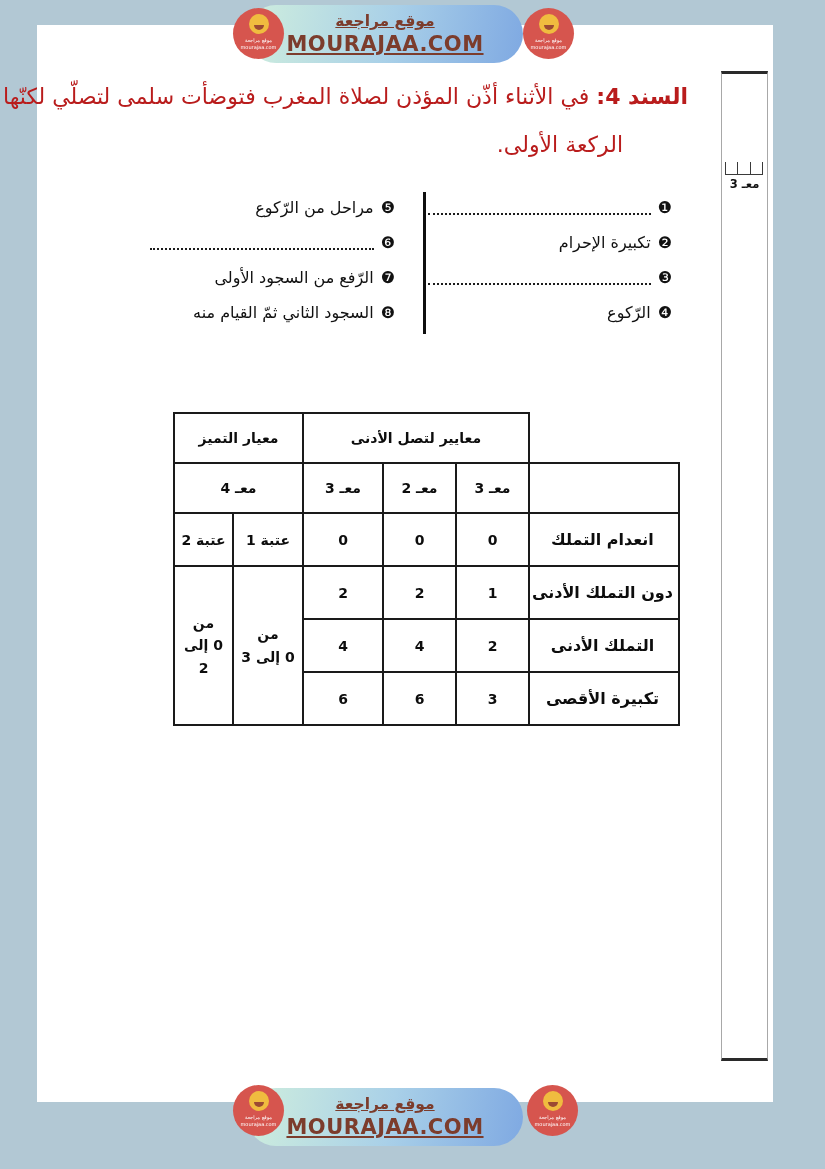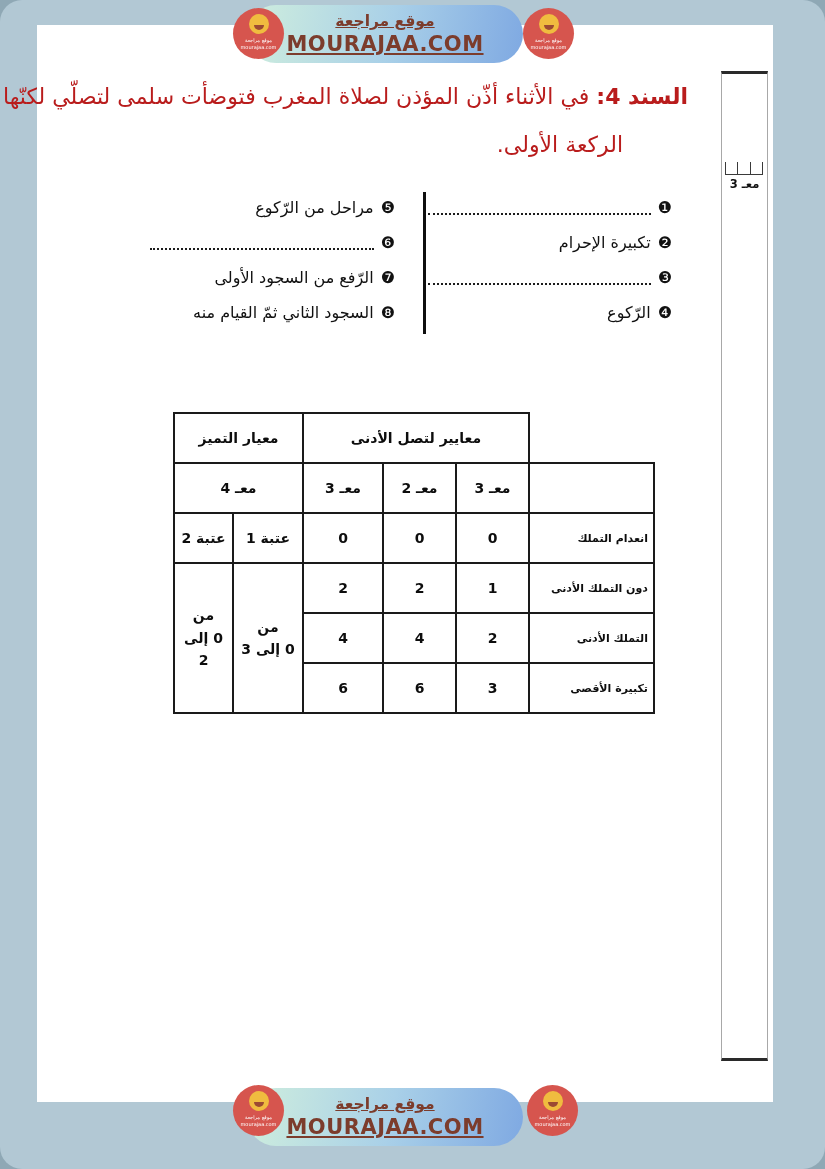--- a/index.html
+++ b/index.html
@@ -1,20 +1,20 @@
 <!DOCTYPE html>
 <html lang="ar"><head>
 <meta charset="utf-8">
 <style>
   * { box-sizing: border-box; margin: 0; padding: 0; }
   body { margin: 0; background: #8fa8b5; }
   .canvas {
     position: relative; width: 825px; height: 1169px;
     background: #b2c8d4; overflow: hidden;
-    font-family: "DejaVu Sans", sans-serif; color: #111; border-radius: 22px;
+    font-family: "DejaVu Sans", sans-serif; color: #111;
   }
   .page { position: absolute; left: 37px; top: 25px; width: 736px; height: 1077px; background: #ffffff; }
 
   
   .banner {
     position: absolute; width: 276px; height: 58px; border-radius: 29px;
     background: linear-gradient(100deg, #cfeedd 0%, #a9d0e8 52%, #7fa9e2 100%);
     display: flex; flex-direction: column; align-items: center; justify-content: center;
     text-align: center; z-index: 2;
   }
@@ -45,21 +45,21 @@
   .vdivider { position: absolute; left: 423px; top: 192px; width: 3px; height: 142px; background: #0f0f0f; }
 
   
   table.assessment {
     position: absolute; left: 173px; top: 412px; direction: rtl;
     border-collapse: collapse; table-layout: fixed;
     font-size: 14px; font-weight: bold; color: #0d0d0d;
   }
   table.assessment td { border: 2px solid #1a1a1a; text-align: center; padding: 16px 3px; vertical-align: middle; }
   table.assessment td.nob { border: none; background: transparent; }
-  table.assessment td.rowlab { text-align: right; font-size: 11px; padding-left: 2px; padding-right: 5px; white-space: nowrap; }
+  table.assessment td.rowlab { font-size: 16px; padding-left: 2px; padding-right: 5px; white-space: nowrap; }
   table.assessment .range div { line-height: 1.6; }
 
   
   .score-box {
     position: absolute; left: 721px; top: 71px; width: 47px; height: 990px;
     background: #ffffff;
     border-left: 1px solid #a8a8a8; border-right: 1px solid #a8a8a8;
     border-top: 3px solid #2a2a2a; border-bottom: 3px solid #2a2a2a;
   }
   .comb { position: absolute; left: 3px; top: 88px; width: 38px; height: 13px; display: flex; }

